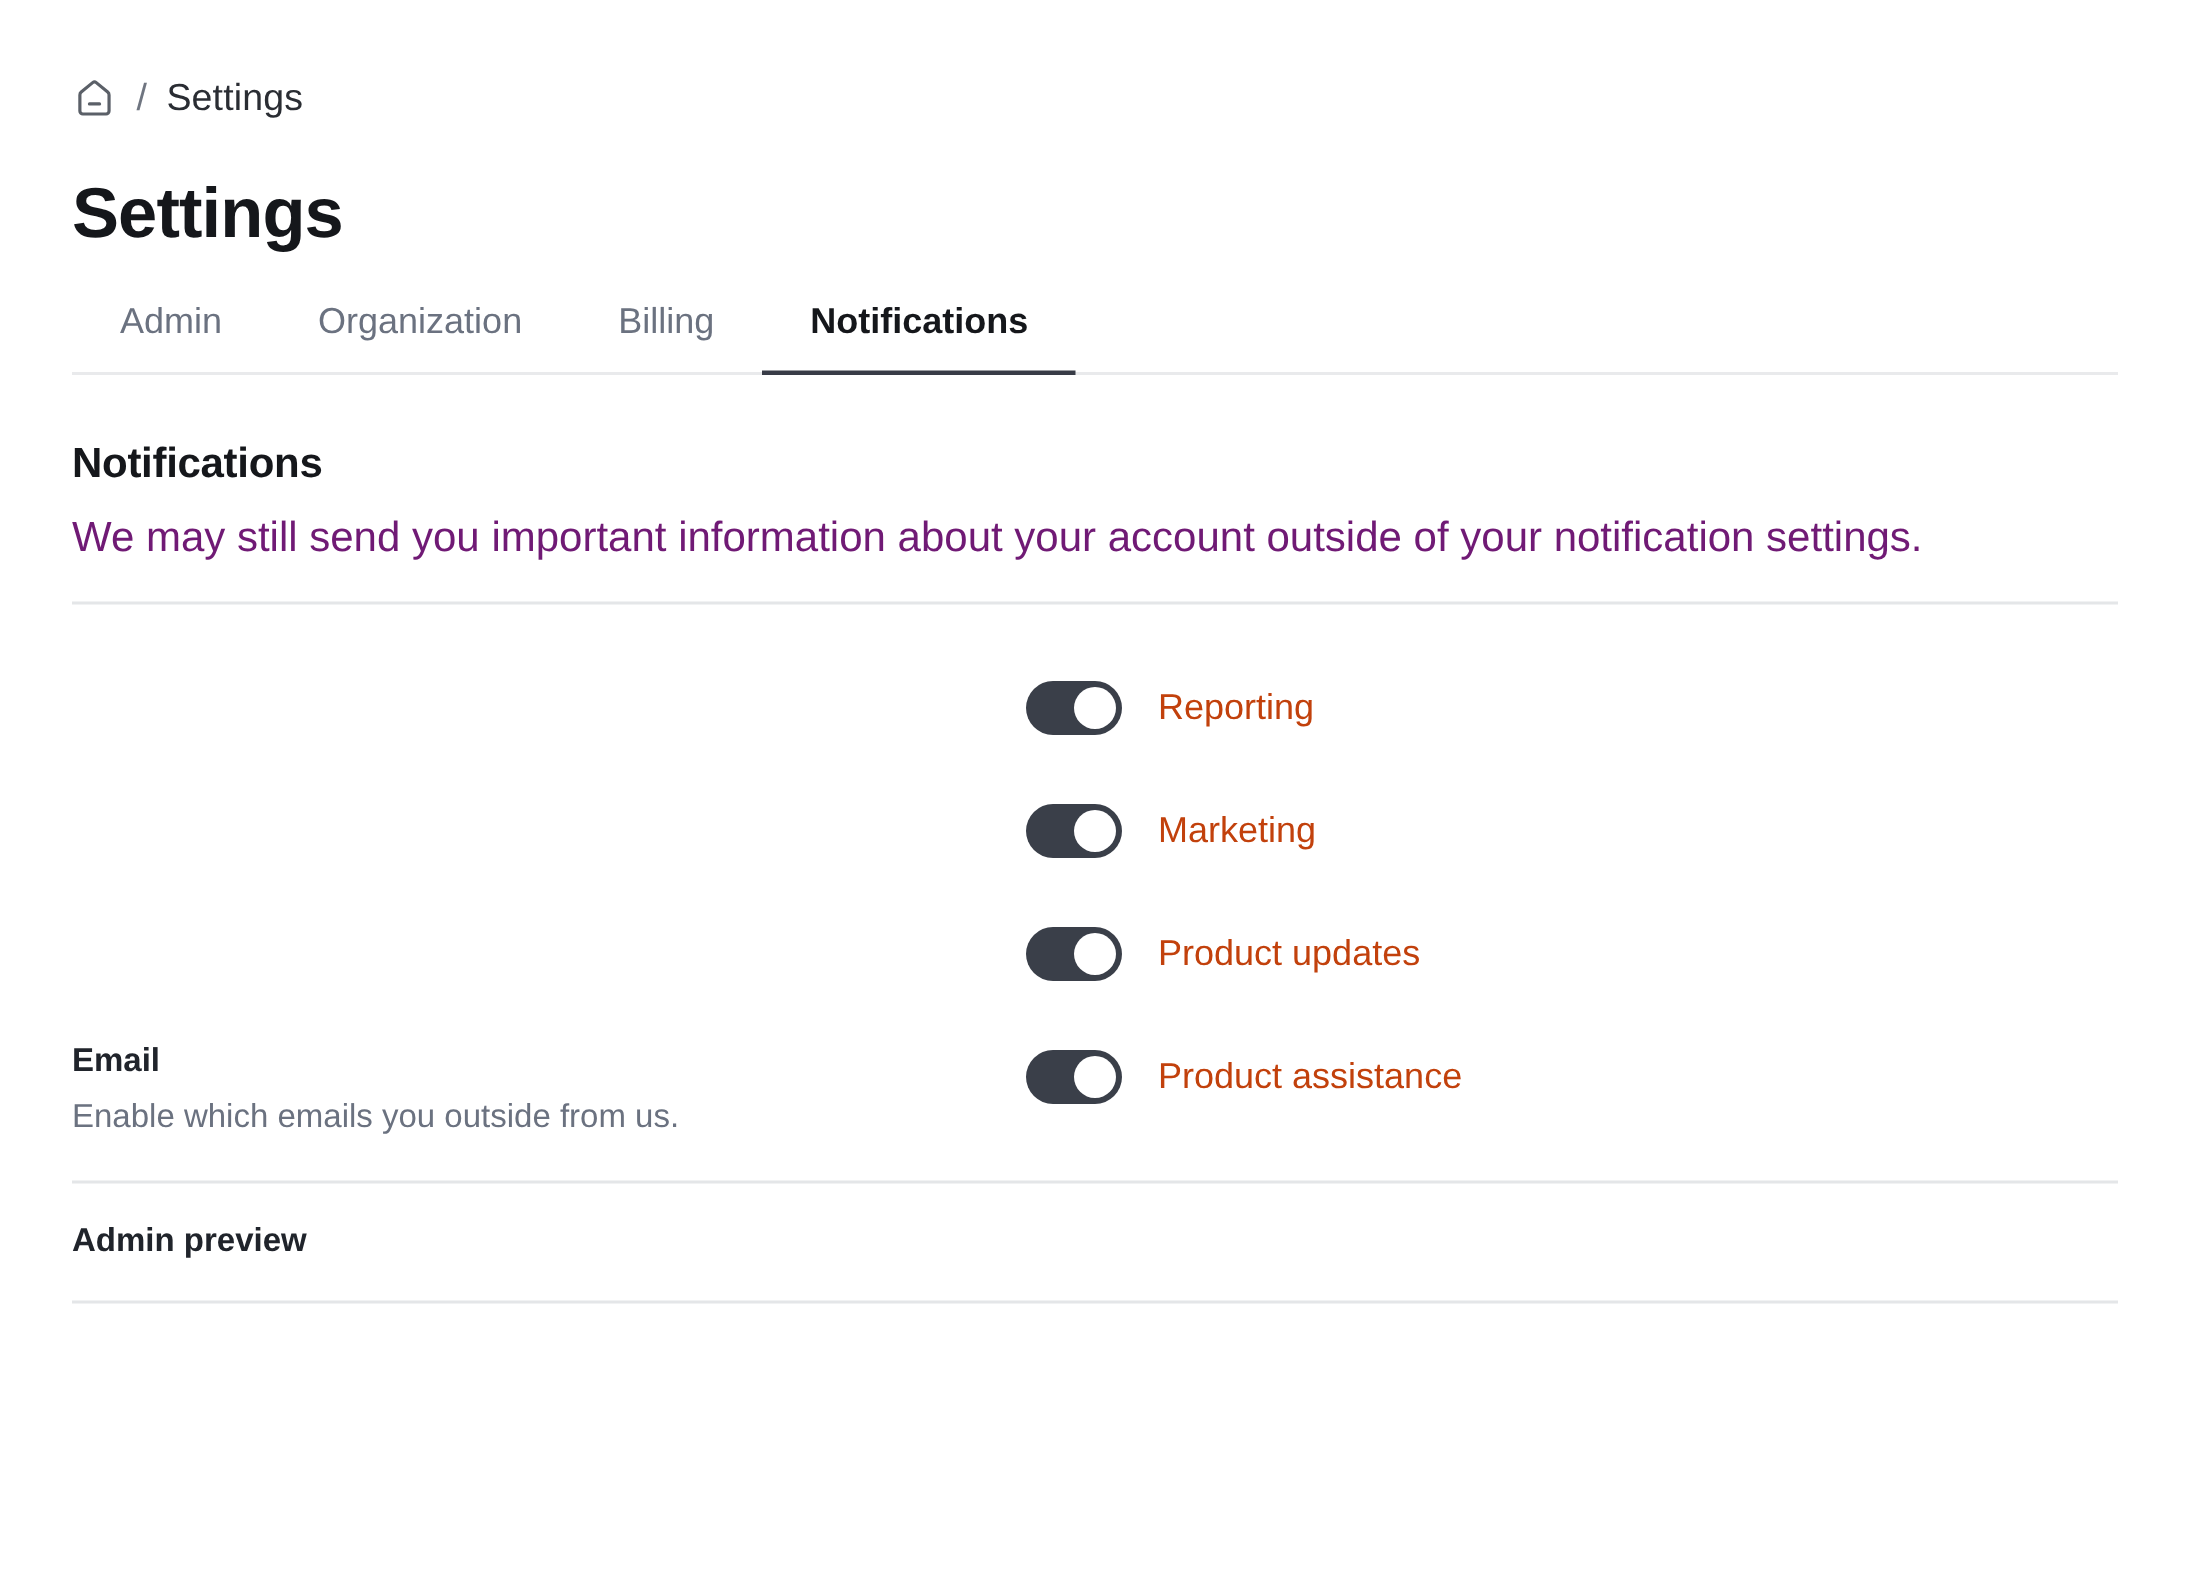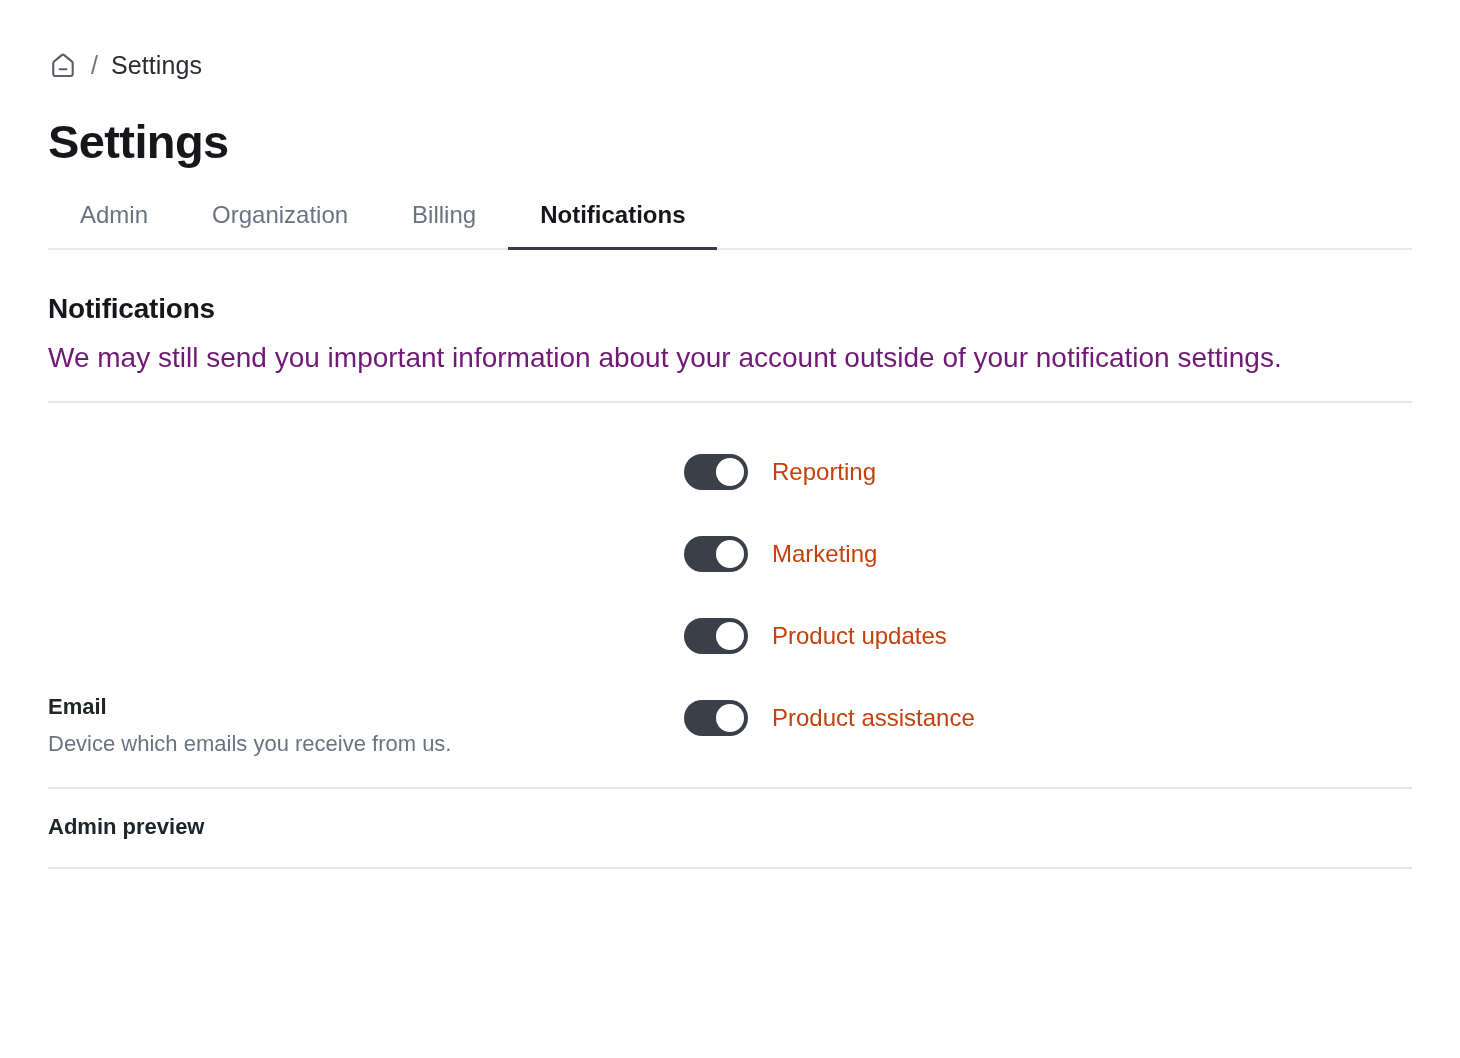--- a/index.html
+++ b/index.html
@@ -199,21 +199,21 @@
   <div class="section-head">
     <h2 class="section-title">Notifications</h2>
     <p class="section-desc">We may still send you important information about your account outside of your notification settings.</p>
   </div>
 
   <div class="divider top"></div>
 
   <div class="settings-row email-block">
     <div class="row-label">
       <p class="row-title">Email</p>
-      <p class="row-sub">Device which emails you receive from us.</p>
+      <p class="row-sub">Enable which emails you outside from us.</p>
     </div>
     <div class="row-controls">
 
       <div class="toggle-row">
         <div class="toggle">
           <div class="knob"></div>
         </div>
         <span class="toggle-label">Reporting</span>
       </div>
 

